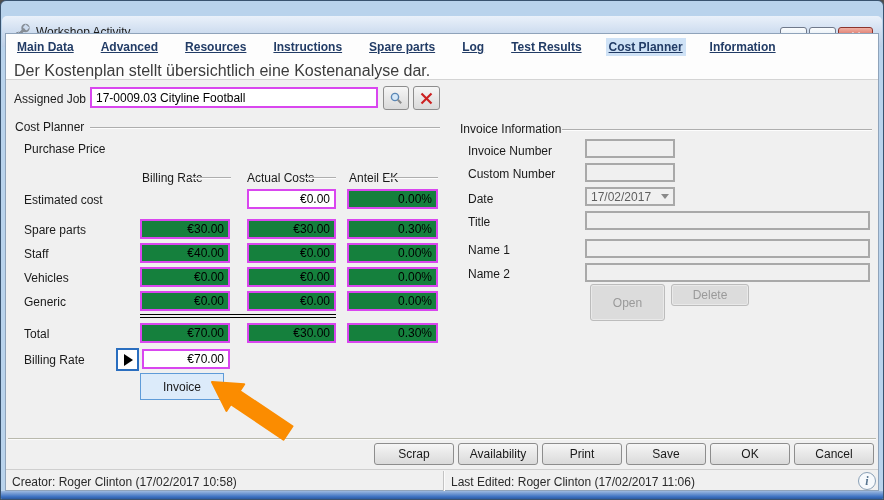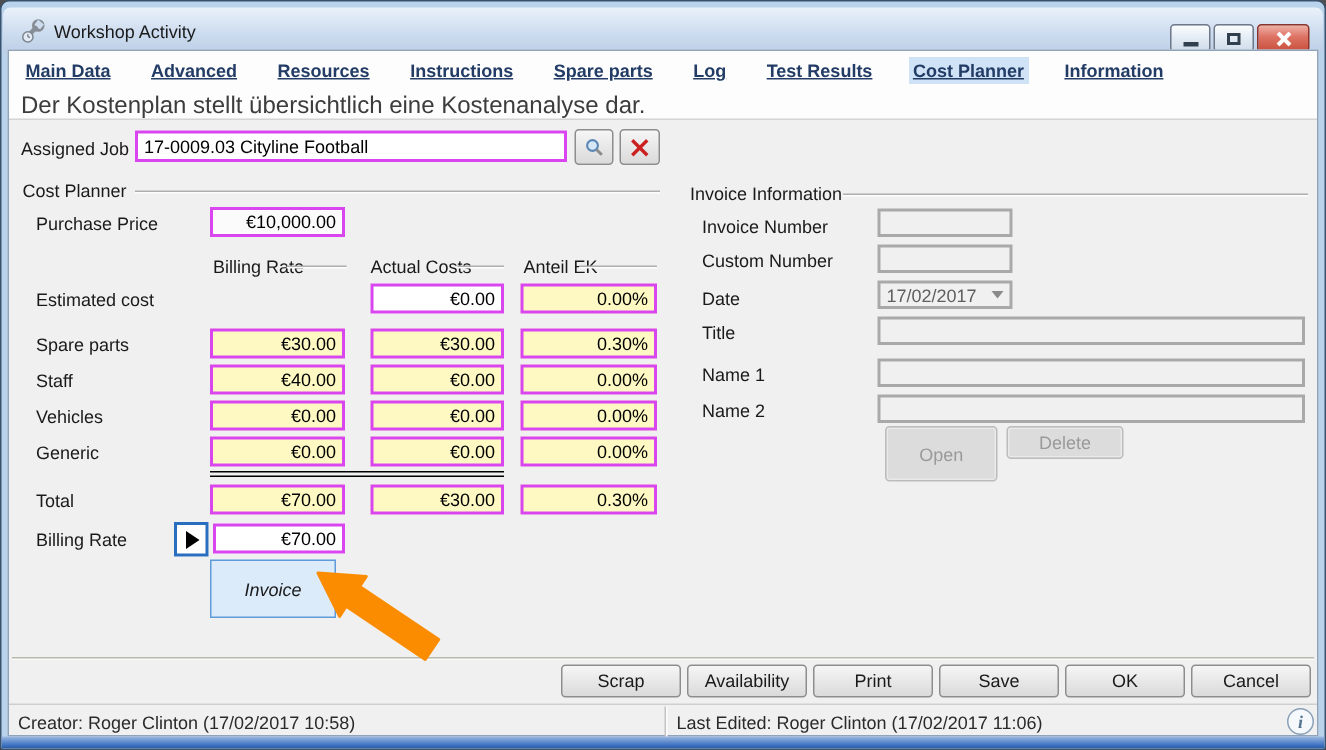--- a/index.html
+++ b/index.html
@@ -2,42 +2,42 @@
 <html><head>
 <meta charset="utf-8">
 <style>
   html,body{margin:0;padding:0;background:#555;}
   *{box-sizing:border-box;font-family:"Liberation Sans",sans-serif;}
   .window{position:relative;width:884px;height:500px;margin:0 auto;
     background:#b9d3ec;border:1px solid #39536f;border-radius:6px 6px 2px 2px;overflow:hidden;
     box-shadow:0 2px 8px rgba(0,0,0,.4);}
   .bottom-frame{position:absolute;left:0;right:0;bottom:0;height:8px;
     background:linear-gradient(#9db9e0,#3f73c2 70%,#2c5aa0);}
-  .titlebar{position:absolute;left:1px;top:4px;right:1px;height:31px;
+  .titlebar{position:absolute;left:1px;top:15px;right:1px;height:31px;
     background:linear-gradient(#eaf1fa,#cddcef 55%,#bccfe7);border-radius:5px 5px 0 0;}
   .title-icon{position:absolute;left:11px;top:7px;width:18px;height:18px;}
   .title-text{position:absolute;left:34px;top:9px;font-size:12px;color:#1a1a1a;}
   .winbtns{position:absolute;top:11px;right:9px;display:flex;gap:2px;}
   .wbtn{height:19px;border:1px solid #70798a;border-radius:3px;
     background:linear-gradient(#fbfdfe,#e5edf5 45%,#cfdcea);display:flex;align-items:center;justify-content:center;cursor:default;}
   .wbtn.min,.wbtn.max{width:27px;}
   .wbtn.close{width:35px;border-color:#8c342c;background:linear-gradient(#efb0a4,#dd7264 45%,#c94f3c);}
   .glyph-min{width:10px;height:3px;background:#31404f;margin-top:7px;}
   .glyph-max{width:9px;height:8px;border:2px solid #31404f;}
   .client{position:absolute;left:4px;top:32px;right:4px;bottom:8px;background:#f0f0f0;border:1px solid #8fa3ba;}
   .white-strip{position:absolute;left:0;top:0;right:0;height:46px;background:#fdfdfd;border-bottom:1px solid #d4d4d4;}
   .tabbar{position:absolute;left:8px;top:4px;display:flex;column-gap:21px;}
   .tab{font-size:12px;font-weight:bold;color:#223c66;text-decoration:underline;padding:2px 3px;cursor:pointer;white-space:nowrap;}
   .tab.active{background:#cfe2f6;}
   .desc{position:absolute;left:8px;top:28px;font-size:16px;color:#3c3c3c;}
   .lbl{position:absolute;font-size:12px;color:#1a1a1a;white-space:nowrap;}
   .field{position:absolute;border:2px solid #d946ef;background:#fff;font-size:12px;color:#000;
     padding:0 4px;display:flex;align-items:center;}
   .field.money{justify-content:flex-end;}
-  .field.ro{background:#fef9c3;text-align:right;}
+  .field.ro{background:#15803d;text-align:right;}
   .field.dis{border-color:#a9a9a9;background:#f0f0f0;color:#5f5f5f;}
   .gline{position:absolute;height:1px;background:#aeaeae;box-shadow:0 1px 0 #fdfdfd;}
   .grouplbl{position:absolute;font-size:12px;color:#1a1a1a;white-space:nowrap;}
   .btn{position:absolute;border:1px solid #8d8d8d;border-radius:3px;
     background:linear-gradient(#f6f6f6,#e9e9e9 45%,#dadada);font-size:12px;color:#1a1a1a;
     display:flex;align-items:center;justify-content:center;cursor:pointer;}
   .btn.disabled{background:#dcdcdc;border-color:#bcbcbc;color:#9a9a9a;box-shadow:inset 0 0 0 1px #e9e9e9;cursor:default;}
   .btn.invoice{background:#dcebfa;border:1px solid #5e9bd8;border-radius:0;}
   .arrow-btn{position:absolute;left:114px;top:347px;width:23px;height:23px;border:2px solid #2a6ebf;
     background:#fff;display:flex;align-items:center;justify-content:center;cursor:pointer;}
@@ -113,21 +113,20 @@
       <svg width="13" height="13" viewBox="0 0 13 13">
         <line x1="1.5" y1="1.5" x2="11.5" y2="11.5" stroke="#cc2020" stroke-width="2.2"></line>
         <line x1="11.5" y1="1.5" x2="1.5" y2="11.5" stroke="#cc2020" stroke-width="2.2"></line>
       </svg>
     </div>
 
     <div class="grouplbl" style="left:9px;top:86px;">Cost Planner</div>
     <div class="gline" style="left:84px;top:93px;width:350px;"></div>
 
     <div class="lbl" style="left:18px;top:108px;">Purchase Price</div>
-    <div class="field money" style="left:134px;top:104px;width:90px;height:20px;background:#fbfbfb;">€10,000.00</div>
 
     <div class="lbl" style="left:136px;top:137px;">Billing Rate</div>
     <div class="gline" style="left:185px;top:143px;width:40px;"></div>
     <div class="lbl" style="left:241px;top:137px;">Actual Costs</div>
     <div class="gline" style="left:299px;top:143px;width:31px;"></div>
     <div class="lbl" style="left:343px;top:137px;">Anteil EK</div>
     <div class="gline" style="left:380px;top:143px;width:52px;"></div>
 
     <div class="lbl" style="left:18px;top:159px;">Estimated cost</div>
     <div class="field money" style="left:241px;top:155px;width:89px;height:20px;">€0.00</div>
@@ -166,21 +165,21 @@
       <div class="field money ro" style="left:241px;top:289px;width:89px;height:20px;">€30.00</div>
       <div class="field money ro" style="left:341px;top:289px;width:91px;height:20px;">0.30%</div>
     </div>
 
     <div class="lbl" style="left:18px;top:319px;">Billing Rate</div>
     <div class="arrow-btn" style="left:110px;top:314px;">
       <div class="tri"></div>
     </div>
     <div class="field money" style="left:136px;top:315px;width:88px;height:20px;">€70.00</div>
 
-    <div class="btn invoice" style="left:134px;top:339px;width:84px;height:39px;font-style:italic;">Invoice</div>
+    <div class="btn invoice" style="left:134px;top:339px;width:84px;height:27px;">Invoice</div>
 
     <div class="grouplbl" style="left:454px;top:88px;">Invoice Information</div>
     <div class="gline" style="left:556px;top:95px;width:310px;"></div>
 
     <div class="lbl" style="left:462px;top:110px;">Invoice Number</div>
     <div class="field dis" style="left:579px;top:105px;width:90px;height:19px;"></div>
 
     <div class="lbl" style="left:462px;top:133px;">Custom Number</div>
     <div class="field dis" style="left:579px;top:129px;width:90px;height:19px;"></div>
 

